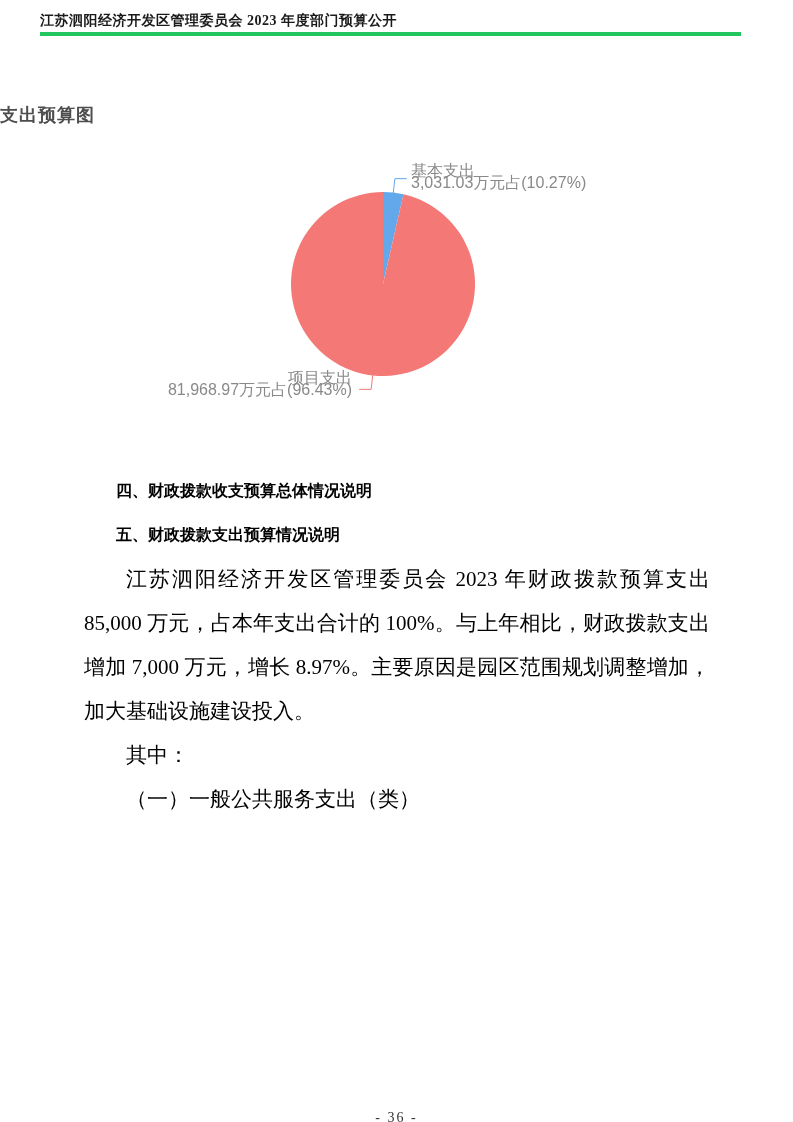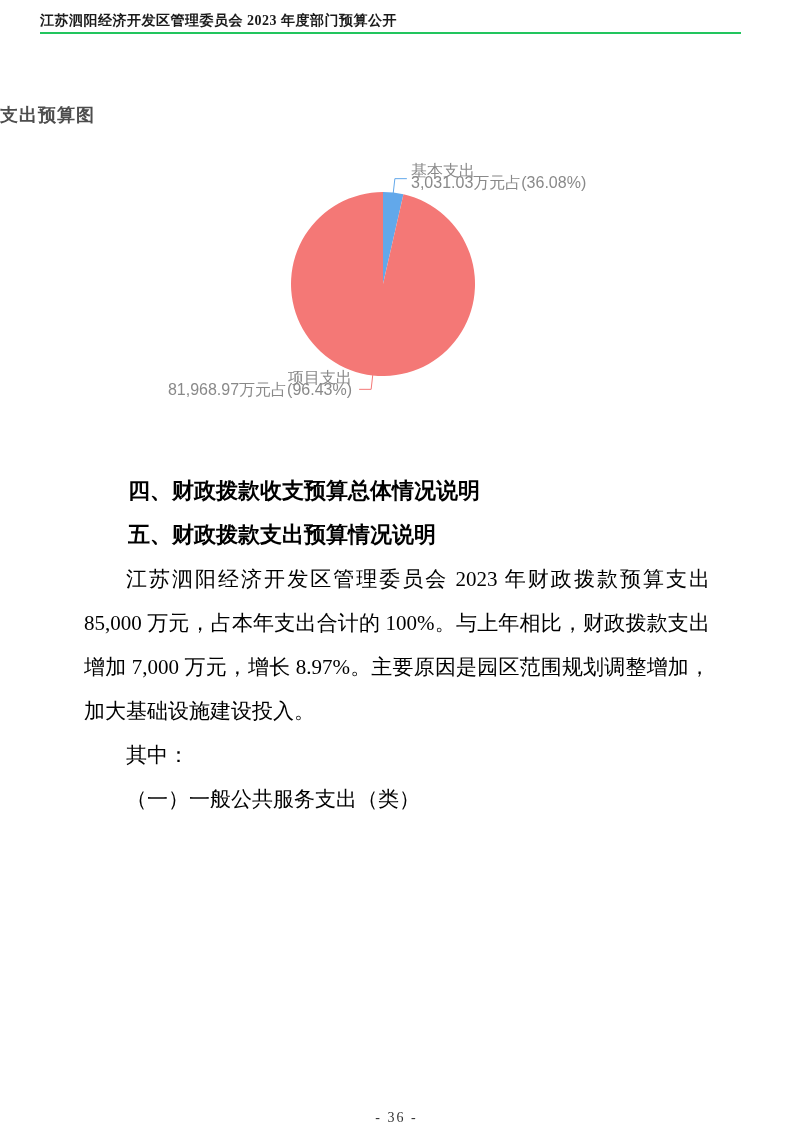--- a/index.html
+++ b/index.html
@@ -15,21 +15,21 @@
     overflow: hidden;
   }
 
   
   .doc-header {
     position: absolute;
     left: 40px;
     top: 12px;
     width: 701px;
     padding-bottom: 2px;
-    border-bottom: 2px solid #22c55e;
+    border-bottom: 4px solid #22c55e;
     font-size: 14px;
     font-weight: bold;
     color: #1a1a1a;
     letter-spacing: 0.5px;
     white-space: nowrap;
   }
 
   
   .chart-title {
     position: absolute;
@@ -65,21 +65,21 @@
     left: 84px;
     right: 83px;
     top: 469px;
     color: #000000;
     font-size: 21px;
     line-height: 44px;
     text-align: justify;
   }
   .doc-body p { text-indent: 2em; }
   .doc-body h3 {
-    font-size: 22px;
+    font-size: 16px;
     font-weight: bold;
     text-indent: 2em;
     line-height: 44px;
   }
 
   
   .doc-footer {
     position: absolute;
     left: 0; right: 0;
     top: 1082px;
@@ -103,21 +103,21 @@
 
   <svg class="pie-svg" viewBox="0 0 793 430">
       <path d="M383,284 L383.00,192.00 A92,92 0 0 1 403.46,194.30 Z" fill="#62a8ea"></path>
       <polyline points="393.07,194.57 394.86,178.67 406.86,178.67" fill="none" stroke="#62a8ea" stroke-width="1"></polyline>
       <path d="M383,284 L403.46,194.30 A92,92 0 1 1 383.00,192.00 Z" fill="#f47876"></path>
       <polyline points="372.93,373.43 371.14,389.33 359.14,389.33" fill="none" stroke="#f47876" stroke-width="1"></polyline>
     </svg>
 
   <div class="pie-label basic">
     <div>基本支出</div>
-    <div>3,031.03万元占(36.08%)</div>
+    <div>3,031.03万元占(10.27%)</div>
   </div>
   <div class="pie-label project">
     <div>项目支出</div>
     <div>81,968.97万元占(96.43%)</div>
   </div>
 
   <div class="doc-body">
     <h3>四、财政拨款收支预算总体情况说明</h3>
     <h3>五、财政拨款支出预算情况说明</h3>
     <p>江苏泗阳经济开发区管理委员会 2023 年财政拨款预算支出 85,000 万元，占本年支出合计的 100%。与上年相比，财政拨款支出增加 7,000 万元，增长 8.97%。主要原因是园区范围规划调整增加，加大基础设施建设投入。</p>

